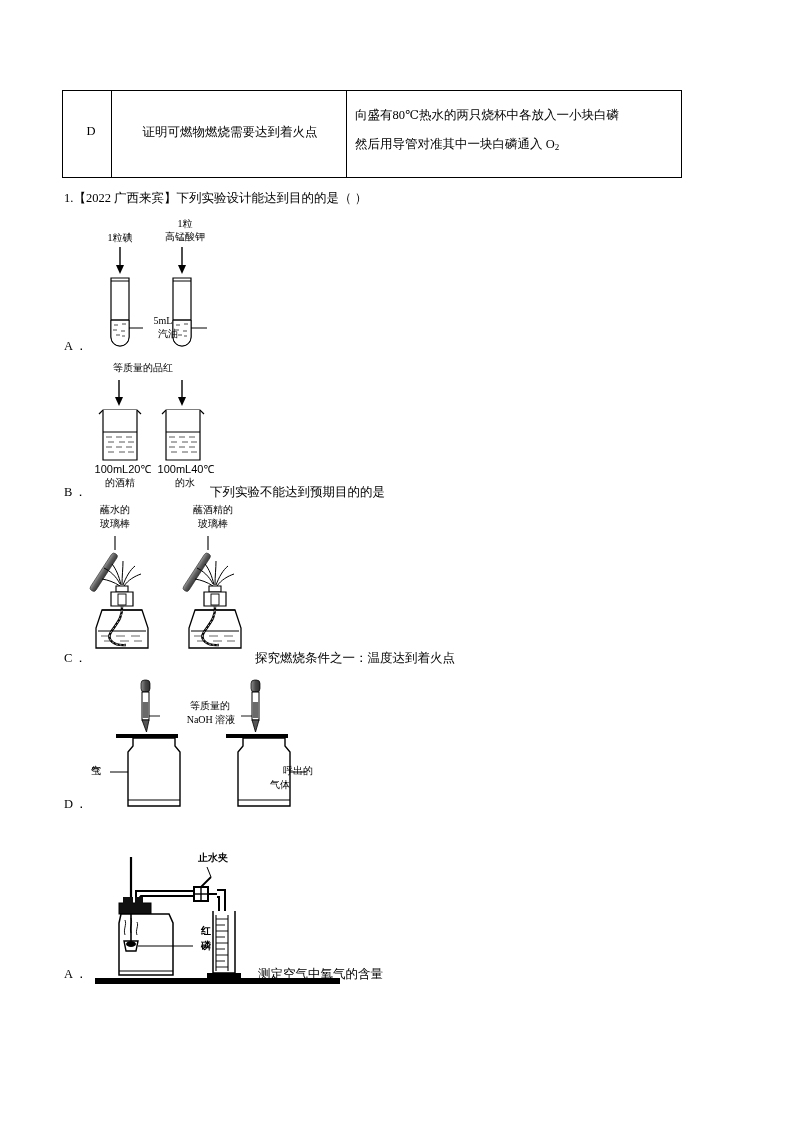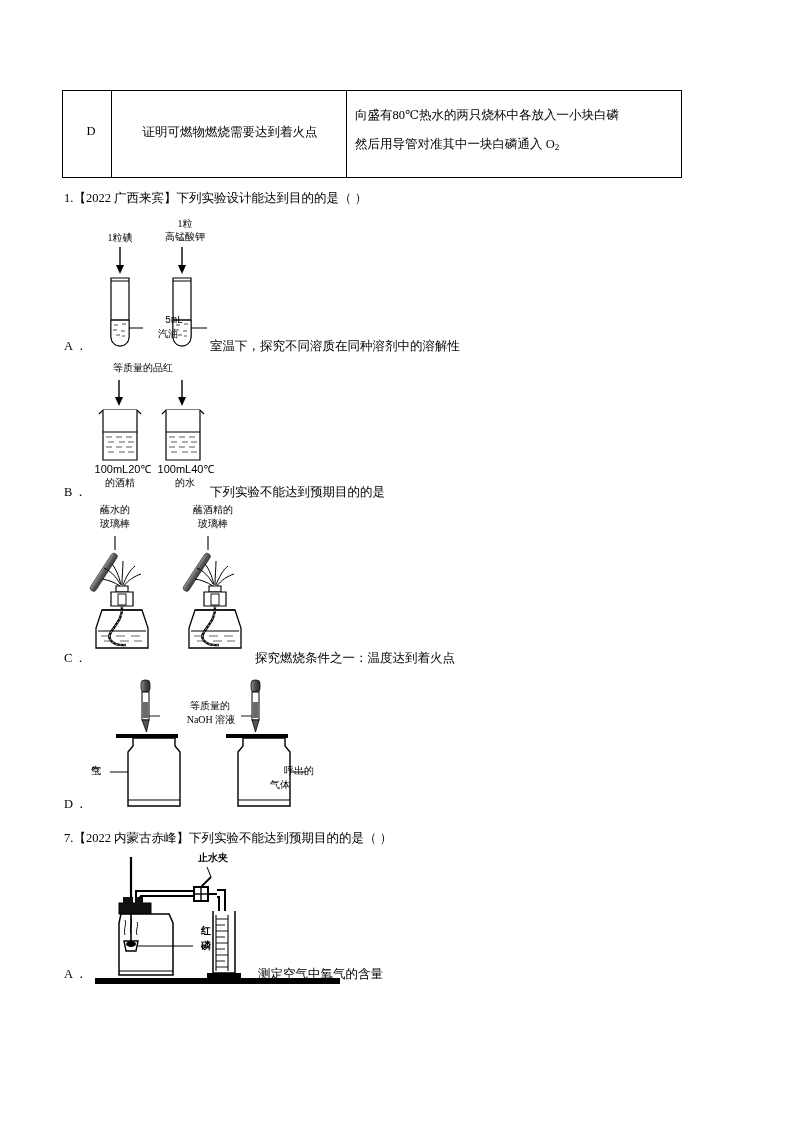--- a/index.html
+++ b/index.html
@@ -125,26 +125,25 @@
           <line x1="108" y1="121" x2="112" y2="121"></line>
         <line x1="103" y1="125" x2="107" y2="125"></line>
           <line x1="109" y1="126" x2="112" y2="126"></line>
       </g>
 
       <line x1="54" y1="118" x2="68" y2="118" stroke="#000" stroke-width="1"></line>
       <line x1="116" y1="118" x2="126" y2="118" stroke="#000" stroke-width="1"></line>
       <line x1="126" y1="118" x2="132" y2="118" stroke="#000" stroke-width="1"></line>
     </svg>
 
-    <div class="dlabel" style="left:143px; top:315px; width:40px; text-align:right;font-family:Liberation Mono, monospace;">5mL</div>
+    <div class="dlabel" style="left:143px; top:315px; width:40px; text-align:center;">5mL</div>
     <div class="dlabel" style="left:158px; top:328px; width:40px; text-align:left;">汽油</div>
   </div>
 
   <div class="opt-letter" style="left:64px; top:338px;">A．</div>
-  <div class="opt-desc" style="left:210px; top:338px;">室温下，探究不同溶质在同种溶剂中的溶解性</div>
 
   <div>
     <div class="dlabel" style="left:88px; top:362px; width:110px;">等质量的品红</div>
 
     <svg style="left:85px; top:376px;" width="240" height="100">
 
       <line x1="34" y1="4" x2="34" y2="24" stroke="#000" stroke-width="1.4"></line>
       <polygon points="34,30 30,21 38,21" fill="#000"></polygon>
 
       <line x1="97" y1="4" x2="97" y2="24" stroke="#000" stroke-width="1.4"></line>
@@ -312,27 +311,26 @@
       <line x1="172" y1="36" x2="161" y2="36" stroke="#000" stroke-width="0.9"></line>
 
       <rect x="146" y="54" width="62" height="4" fill="#000"></rect>
       <path d="M163,58 L163,66 L158,72 L158,126 L210,126 L210,72 L205,66 L205,58 Z" fill="#fff" stroke="#000" stroke-width="1.4"></path>
       <line x1="158" y1="120" x2="210" y2="120" stroke="#000" stroke-width="1.2"></line>
 
       <line x1="210" y1="92" x2="226" y2="92" stroke="#000" stroke-width="1"></line>
     </svg>
 
     <div class="dlabel vert" style="left:90px; top:757px;">空气</div>
-    <div class="dlabel" style="left:258px; top:765px; width:56px; text-align:right;">呼出的</div>
+    <div class="dlabel" style="left:270px; top:765px; width:56px; text-align:center;">呼出的</div>
     <div class="dlabel" style="left:270px; top:779px; width:56px; text-align:left;">气体</div>
   </div>
 
   <div class="opt-letter" style="left:64px; top:796px;">D．</div>
 
-  <div class="qstem" id="q7-stem">7.【2022 内蒙古赤峰】下列实验不能达到预期目的的是（      ）</div>
 
   <div>
     <div class="dlabel" style="left:185px; top:852px; width:56px; font-weight:bold;">止水夹</div>
 
     <svg style="left:95px; top:845px;" width="260" height="150">
 
       <rect x="0" y="133" width="245" height="6" fill="#000"></rect>
 
       <line x1="36" y1="12" x2="36" y2="62" stroke="#000" stroke-width="2.2"></line>
 

